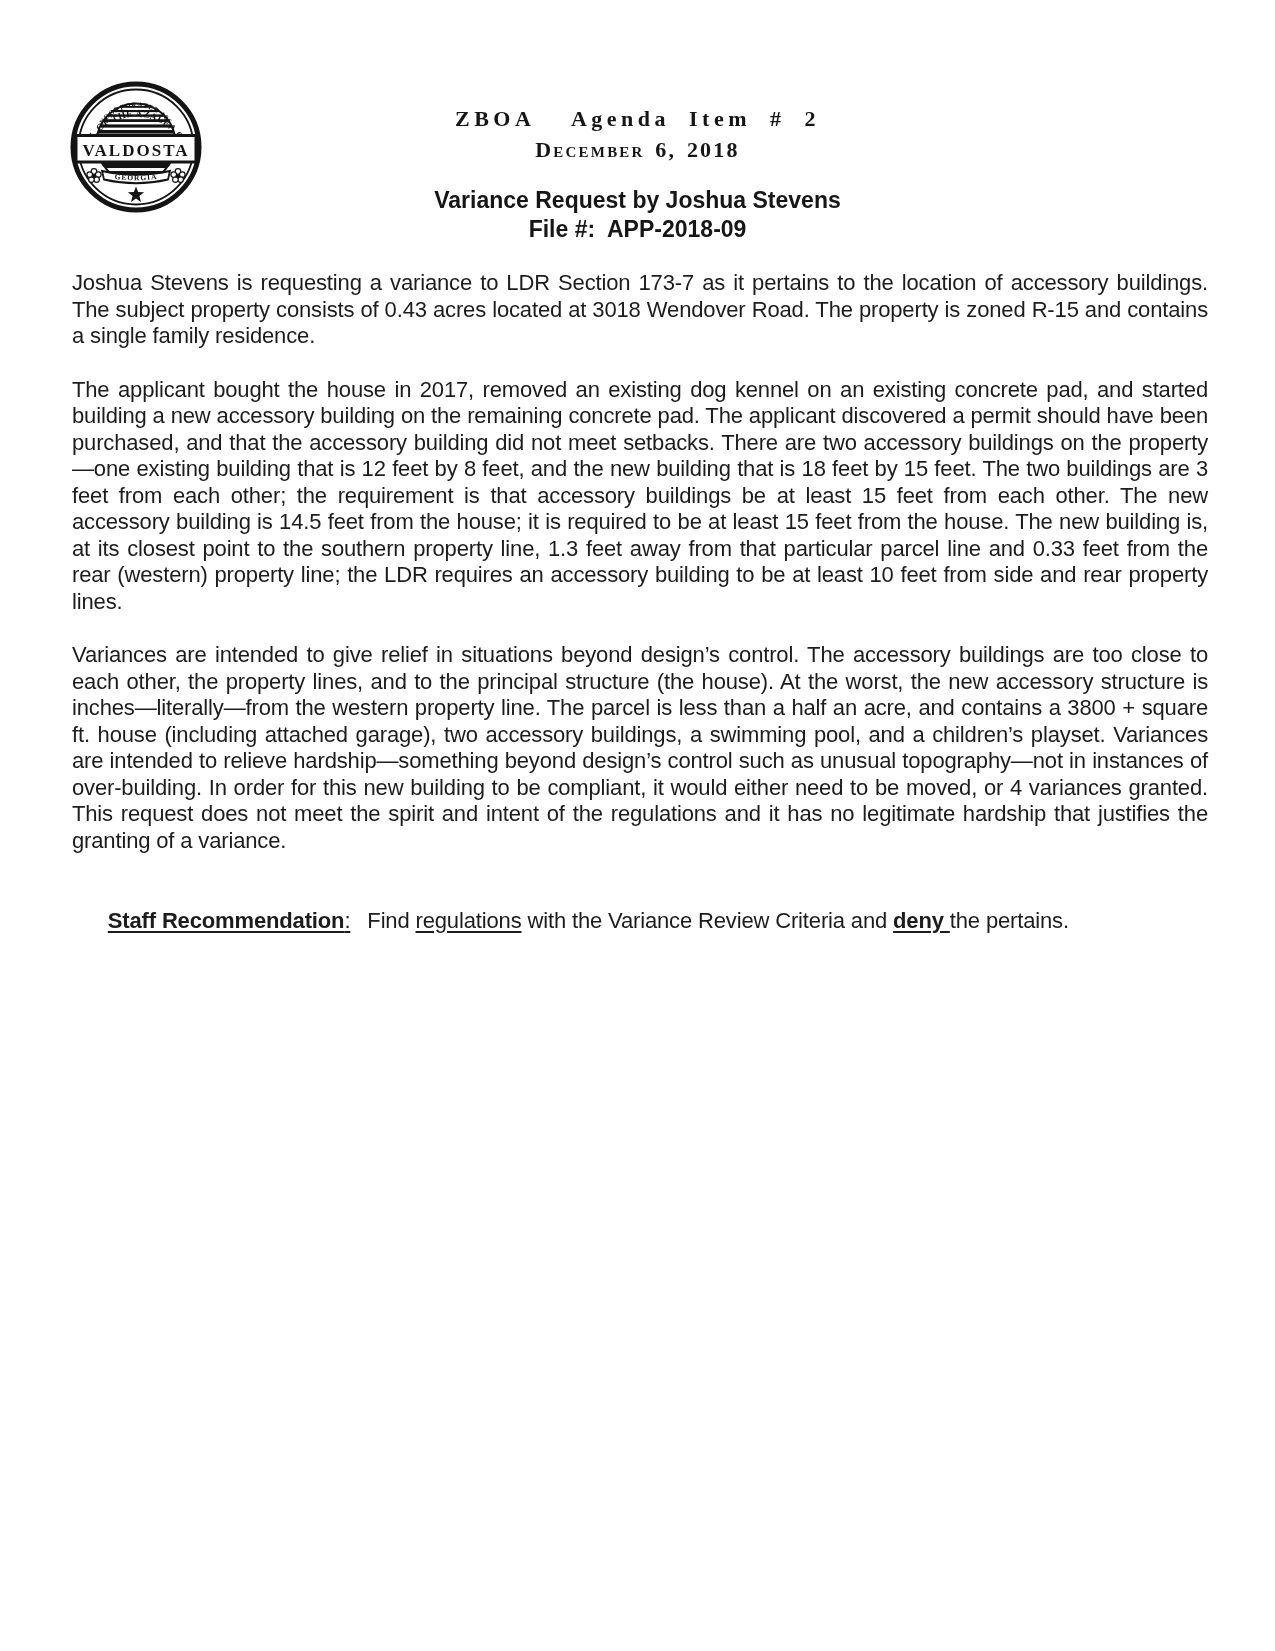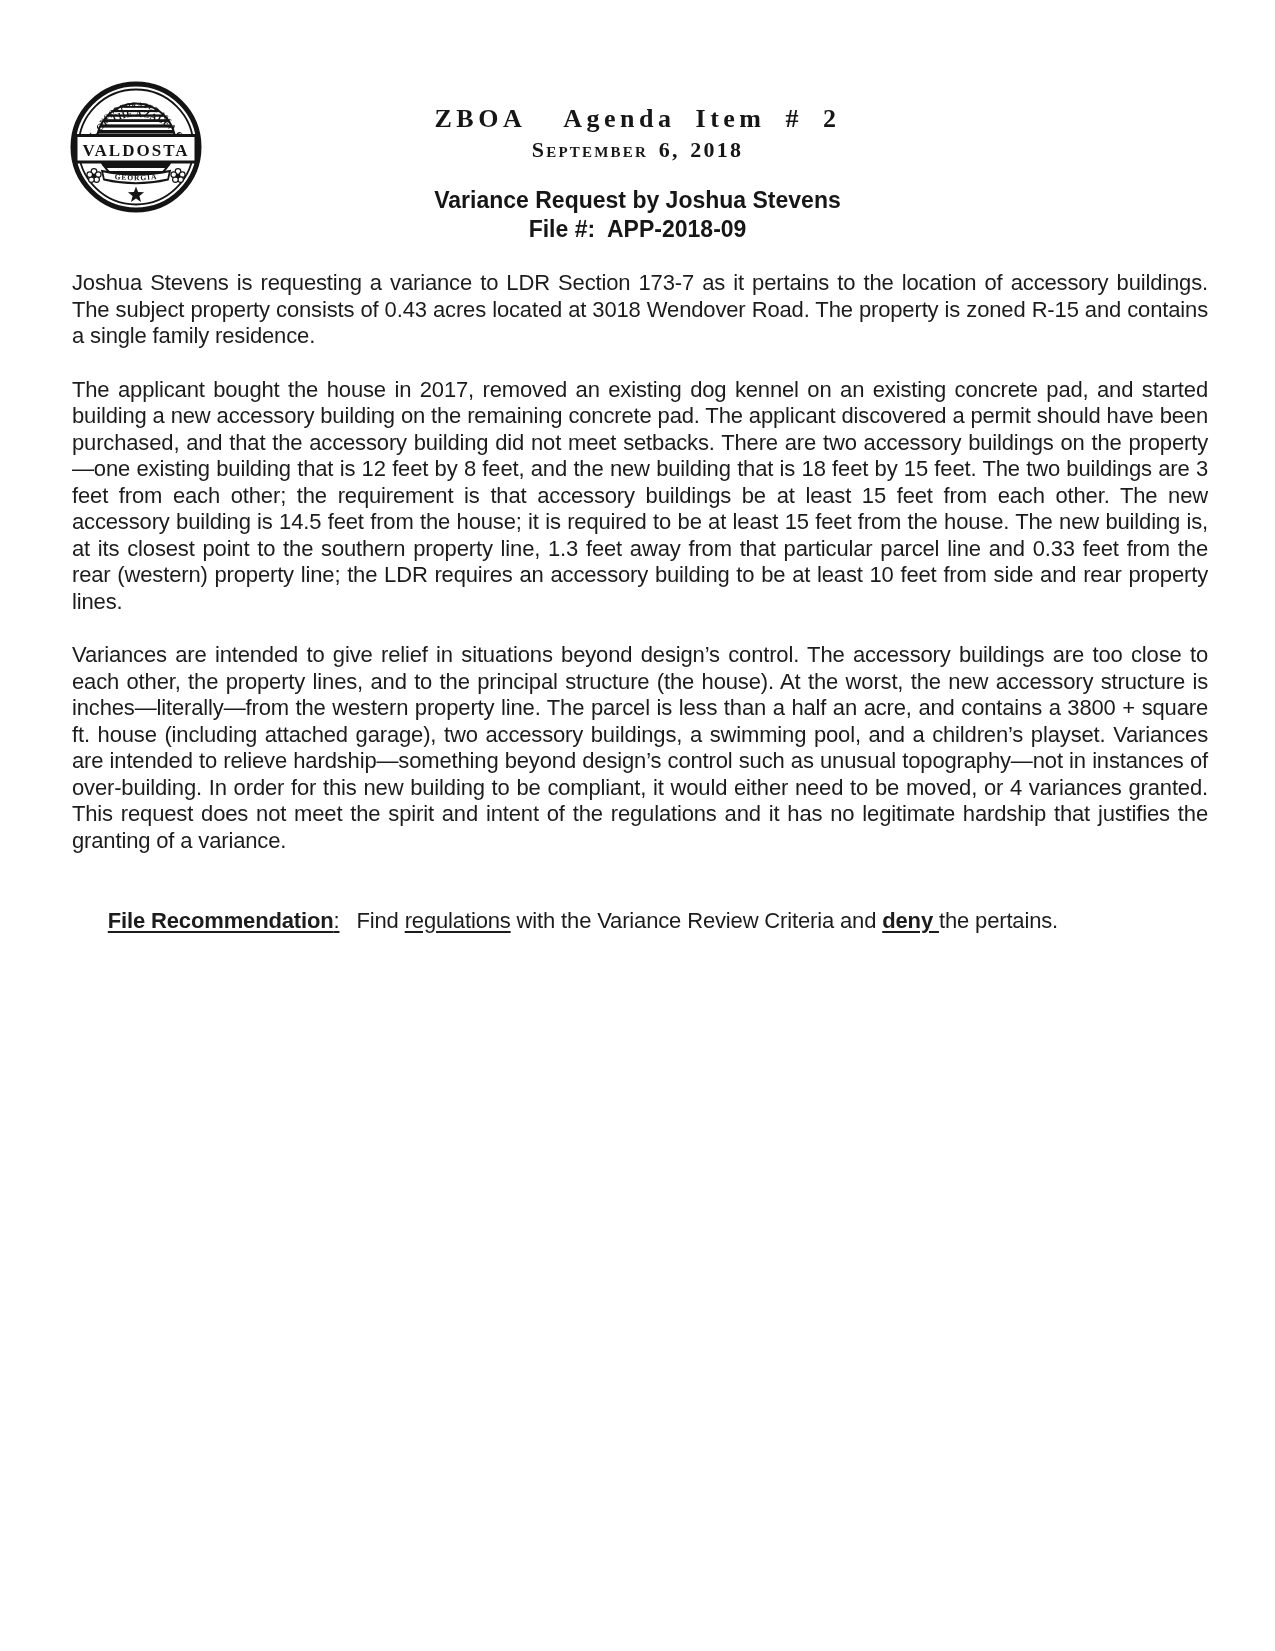--- a/index.html
+++ b/index.html
@@ -32,21 +32,21 @@
   .header {
     position: absolute;
     top: 102px;
     left: 0;
     right: 0;
     text-align: center;
   }
   .doc-title {
     font-family: "Liberation Serif", serif;
     font-weight: 700;
-    font-size: 26px;
+    font-size: 22px;
     line-height: 34px;
     letter-spacing: 4.5px;
     word-spacing: 9px;
     white-space: pre-wrap;
     color: #161616;
   }
   .doc-date {
     font-family: "Liberation Serif", serif;
     font-weight: 700;
     font-variant: small-caps;
@@ -148,30 +148,30 @@
       <circle cx="107.4" cy="100.6" r="2.8"></circle>
       <circle cx="105.7" cy="95.6" r="2.8"></circle>
       <circle cx="110" cy="97" r="1.6" fill="#141414"></circle>
     </g>
 
     <polygon points="68,107.5 70.12,113.09 76.08,113.37 71.42,117.11 73,122.88 68,119.6 63,122.88 64.58,117.11 59.92,113.37 65.88,113.09" fill="#141414"></polygon>
   </svg>
 
   <div class="header">
     <div class="doc-title">ZBOA  Agenda Item # 2</div>
-    <div class="doc-date">September 6, 2018</div>
+    <div class="doc-date">December 6, 2018</div>
     <div class="subtitle">
       <div class="line">Variance Request by Joshua Stevens</div>
       <div class="line">File #:  APP-2018-09</div>
     </div>
   </div>
 
   <div class="content">
     <p>Joshua Stevens is requesting a variance to LDR Section 173-7 as it pertains to the location of accessory buildings. The subject property consists of 0.43 acres located at 3018 Wendover Road.  The property is zoned R-15 and contains a single family residence.</p>
     <p>The applicant bought the house in 2017, removed an existing dog kennel on an existing concrete pad, and started building a new accessory building on the remaining concrete pad. The applicant discovered a permit should have been purchased, and that the accessory building did not meet setbacks.  There are two accessory buildings on the property—one existing building that is 12 feet by 8 feet, and the new building that is 18 feet by 15 feet. The two buildings are 3 feet from each other; the requirement is that accessory buildings be at least 15 feet from each other. The new accessory building is 14.5 feet from the house; it is required to be at least 15 feet from the house.  The new building is, at its closest point to the southern property line, 1.3 feet away from that particular parcel line and 0.33 feet from the rear (western) property line; the LDR requires an accessory building to be at least 10 feet from side and rear property lines.</p>
     <p>Variances are intended to give relief in situations beyond design’s control.  The accessory buildings are too close to each other, the property lines, and to the principal structure (the house).  At the worst, the new accessory structure is inches—literally—from the western property line. The parcel is less than a half an acre, and contains a 3800 + square ft. house (including attached garage), two accessory buildings, a swimming pool, and a children’s playset.  Variances are intended to relieve hardship—something beyond design’s control such as unusual topography—not in instances of over-building. In order for this new building to be compliant, it would either need to be moved, or 4 variances granted. This request does not meet the spirit and intent of the regulations and it has no legitimate hardship that justifies the granting of a variance.</p>
 
     <p class="staff">
-      <span class="b u">File Recommendation</span><span class="u">:</span><span class="staff-lead">Find </span><span class="u">regulations</span><span> with the Variance Review Criteria and </span><span class="b u">deny </span><span>the pertains.</span>
+      <span class="b u">Staff Recommendation</span><span class="u">:</span><span class="staff-lead">Find </span><span class="u">regulations</span><span> with the Variance Review Criteria and </span><span class="b u">deny </span><span>the pertains.</span>
     </p>
   </div>
 
 </div>
 
 </body></html>

